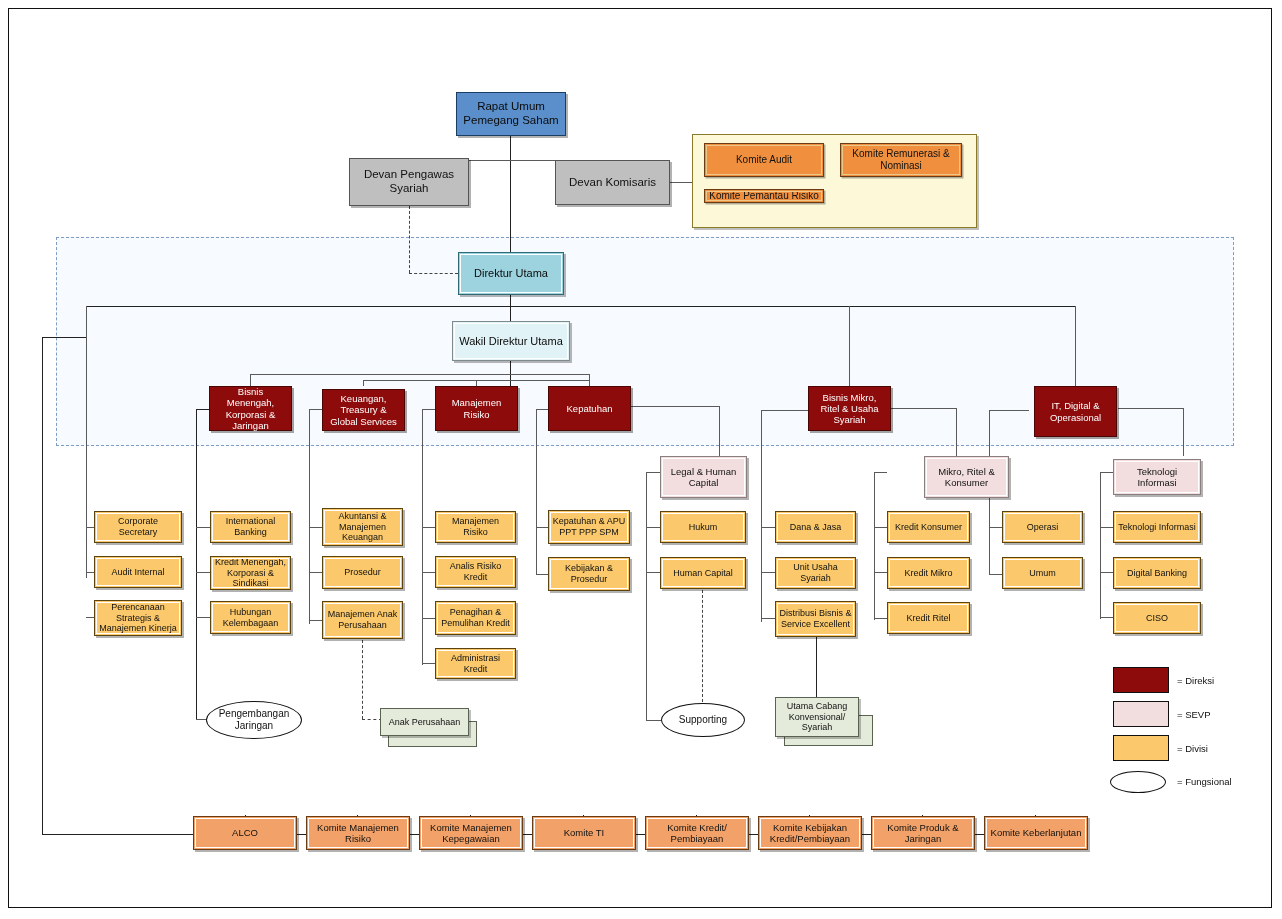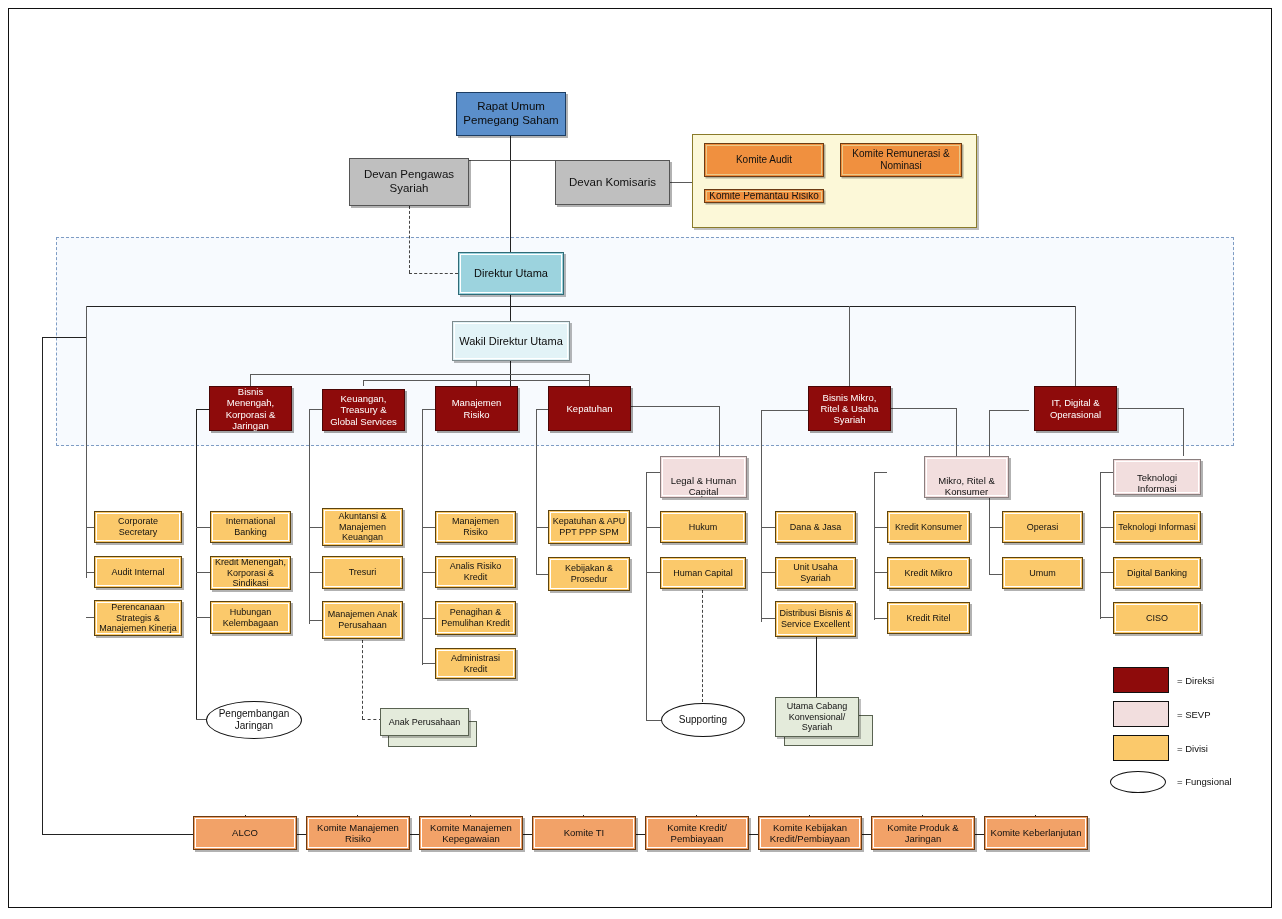--- a/index.html
+++ b/index.html
@@ -16,21 +16,21 @@
           box-shadow:2px 2px 0 rgba(0,0,0,.30);}
   .n-gray{background:#BFBFBF;border:1.5px solid #555;color:#111;font-size:11.5px;
           box-shadow:2px 2px 0 rgba(0,0,0,.30);}
   .n-dirut{background:#9CD3DE;border:1.5px solid #2f6b77;color:#0b0b0b;font-size:11px;
            box-shadow:2px 2px 0 rgba(0,0,0,.28);outline:1px solid #ffffff;outline-offset:-3px;}
   .n-wadirut{background:#E2F3F7;border:1.5px solid #7d8b8e;color:#0b0b0b;font-size:11px;
              box-shadow:2px 2px 0 rgba(0,0,0,.28);outline:1px solid #ffffff;outline-offset:-3px;}
   .n-direksi{background:#8E0B0B;border:1.5px solid #4a0505;color:#ffffff;font-size:9.5px;
              box-shadow:2px 2px 0 rgba(0,0,0,.35);}
   .n-sevp{background:#F2DEDE;border:1.5px solid #8a7f7f;color:#111;font-size:9.5px;
-          box-shadow:2px 2px 0 rgba(0,0,0,.3);outline:1px solid #fff;outline-offset:-3px;align-items:flex-end;}
+          box-shadow:2px 2px 0 rgba(0,0,0,.3);outline:1px solid #fff;outline-offset:-3px;}
   .n-divisi{background:#FBC96B;border:1.5px solid #5c4410;color:#111;font-size:9px;
             box-shadow:2px 2px 0 rgba(0,0,0,.3);outline:1px solid #fff;outline-offset:-3px;}
   .n-komite{background:#F2A268;border:1.5px solid #6b3c14;color:#111;font-size:9.5px;
             box-shadow:2px 2px 0 rgba(0,0,0,.3);outline:1px solid #fff;outline-offset:-3px;}
   .n-komite-top{background:#F0903F;border:1.5px solid #6b3c14;color:#111;font-size:10px;
             box-shadow:1.5px 1.5px 0 rgba(0,0,0,.3);outline:1px solid #e9c98a;outline-offset:-3px;}
   .n-green{background:#E4EBDB;border:1.5px solid #5a6352;color:#111;font-size:9px;
            box-shadow:2px 2px 0 rgba(0,0,0,.25);}
   .n-greenback{background:#E4EBDB;border:1.5px solid #5a6352;z-index:3;}
   .n-oval{background:#ffffff;border:1.3px solid #111;border-radius:50%;color:#111;font-size:10px;}
@@ -211,21 +211,21 @@
   </div>
   <div class="node n-direksi" style="left:435px;top:386px;width:83px;height:45px;">
     <span>Manajemen Risiko</span>
   </div>
   <div class="node n-direksi" style="left:548px;top:386px;width:83px;height:45px;">
     <span>Kepatuhan</span>
   </div>
   <div class="node n-direksi" style="left:808px;top:386px;width:83px;height:45px;">
     <span>Bisnis Mikro, Ritel &amp; Usaha Syariah</span>
   </div>
-  <div class="node n-direksi" style="left:1034px;top:386px;width:83px;height:45px;">
+  <div class="node n-direksi" style="left:1034px;top:386px;width:83px;height:51px;">
     <span>IT, Digital &amp; Operasional</span>
   </div>
 
   <div class="node n-sevp" style="left:660px;top:456px;width:87px;height:42px;">
     <span>Legal &amp; Human Capital</span>
   </div>
   <div class="node n-sevp" style="left:887px;top:456px;width:85px;height:42px;margin-left:37px;">
     <span>Mikro, Ritel &amp; Konsumer</span>
   </div>
   <div class="node n-sevp" style="left:1113px;top:459px;width:88px;height:36px;">
@@ -249,21 +249,21 @@
     <span>Kredit Menengah, Korporasi &amp; Sindikasi</span>
   </div>
   <div class="node n-divisi" style="left:210px;top:601px;width:81px;height:33px;">
     <span>Hubungan Kelembagaan</span>
   </div>
 
   <div class="node n-divisi" style="left:322px;top:508px;width:81px;height:38px;">
     <span>Akuntansi &amp; Manajemen Keuangan</span>
   </div>
   <div class="node n-divisi" style="left:322px;top:556px;width:81px;height:33px;">
-    <span>Tresuri</span>
+    <span>Prosedur</span>
   </div>
   <div class="node n-divisi" style="left:322px;top:601px;width:81px;height:38px;">
     <span>Manajemen Anak Perusahaan</span>
   </div>
 
   <div class="node n-divisi" style="left:435px;top:511px;width:81px;height:32px;">
     <span>Manajemen Risiko</span>
   </div>
   <div class="node n-divisi" style="left:435px;top:556px;width:81px;height:32px;">
     <span>Analis Risiko Kredit</span>

